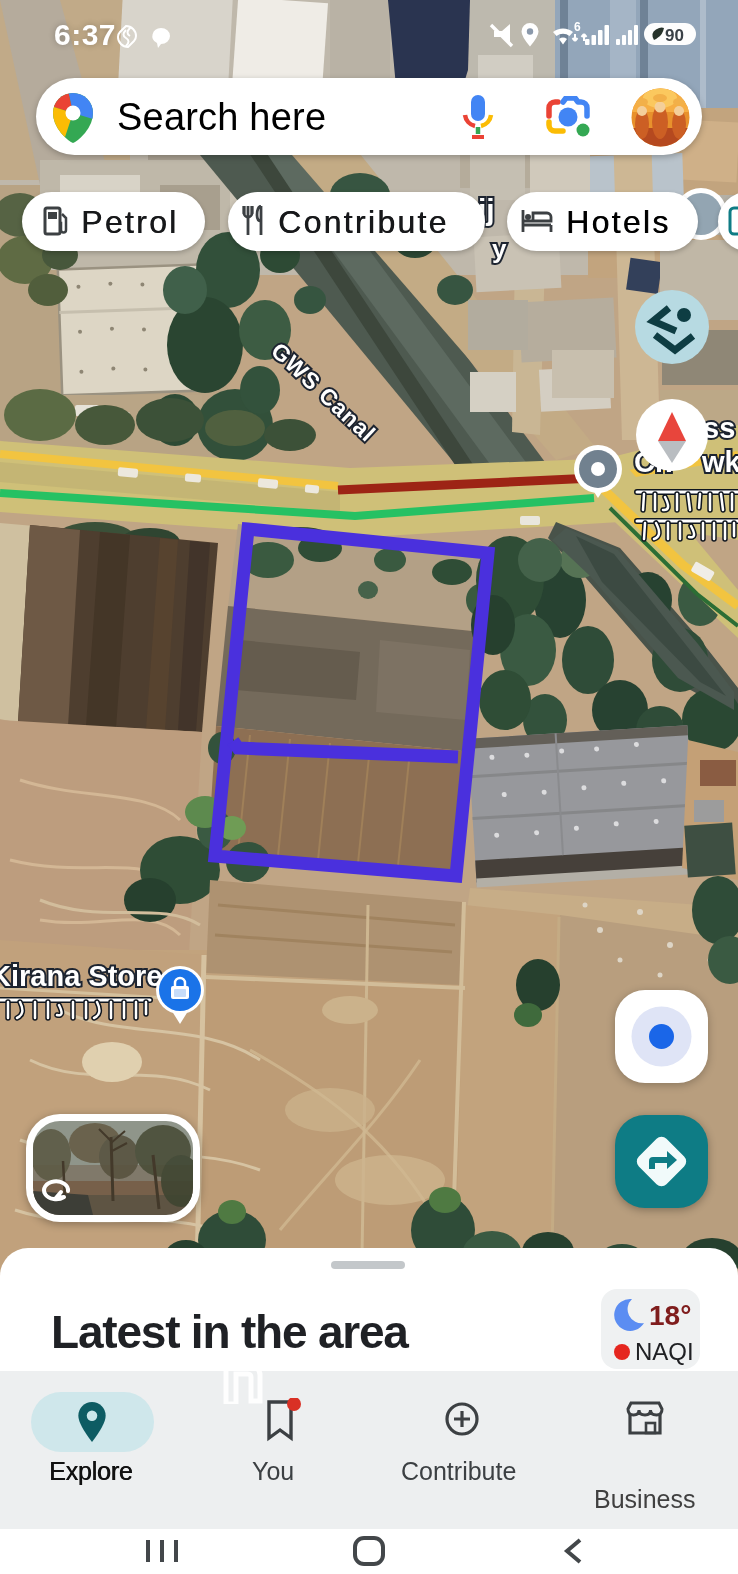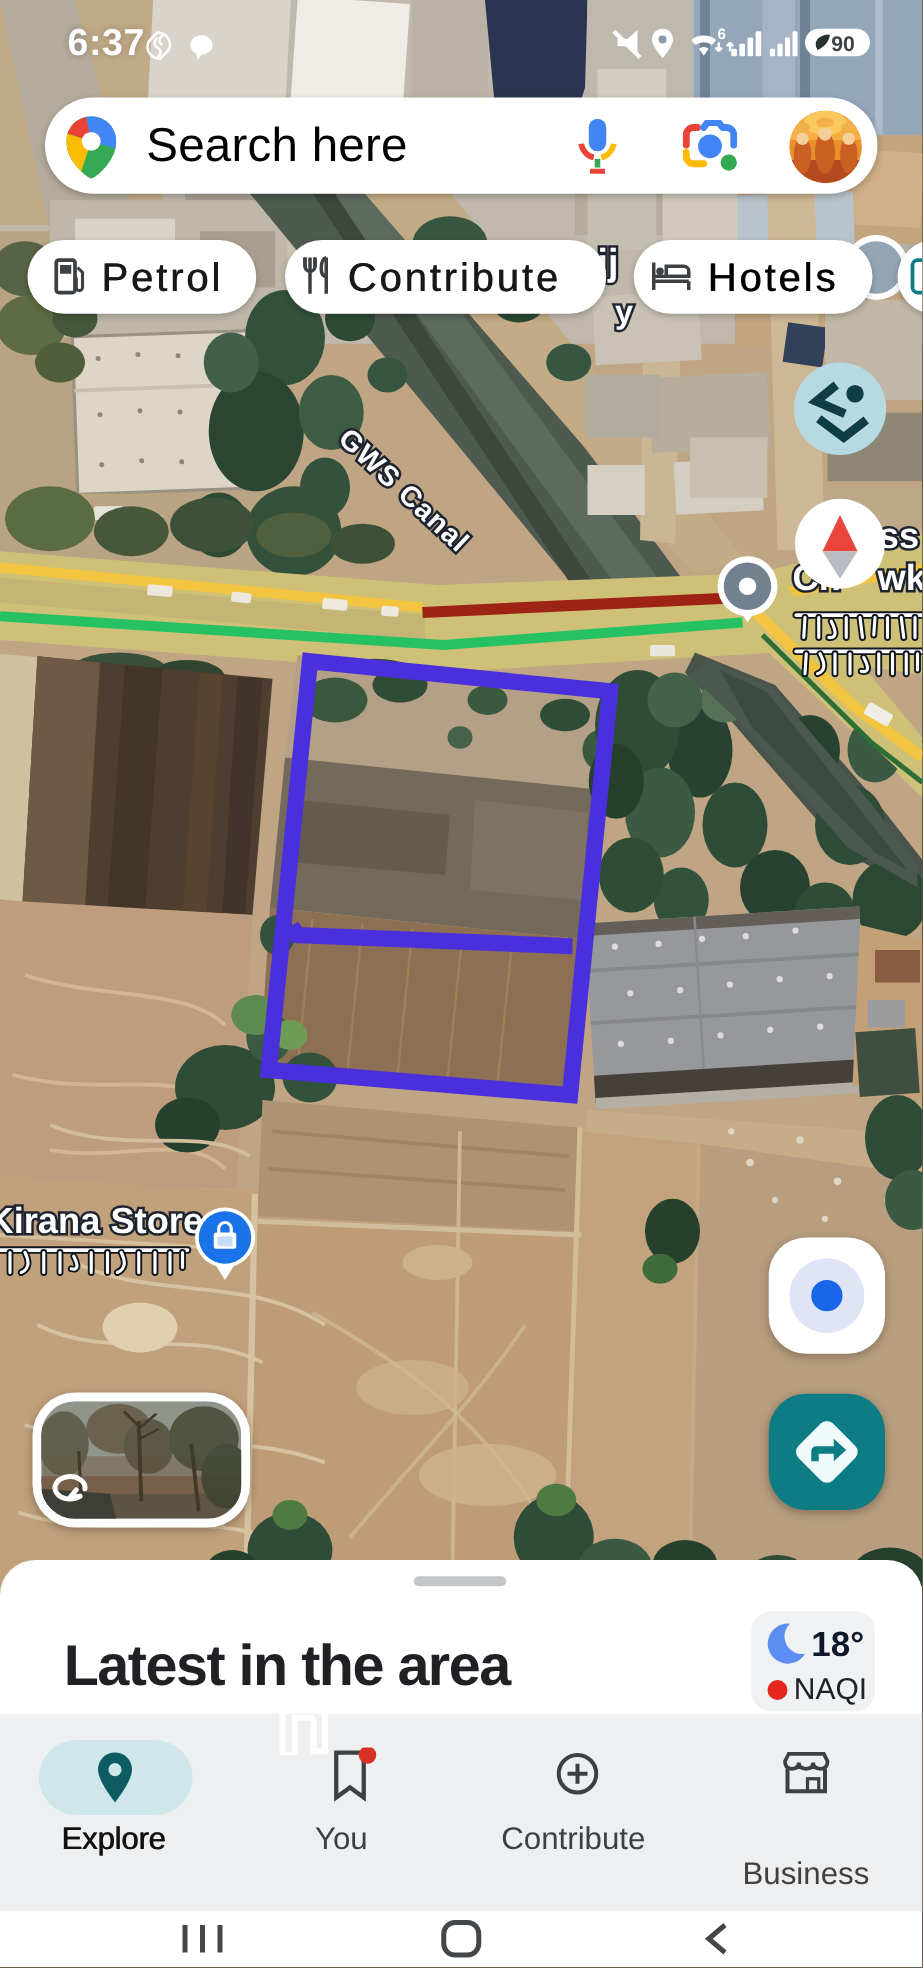--- a/index.html
+++ b/index.html
@@ -664,21 +664,21 @@
 <div class="abs" style="left:331px;top:1261px;width:74px;height:8px;background:#c3c7ca;border-radius:4px;"></div>
 
 <div class="abs" style="left:39px;top:1305px;font-size:46px;font-weight:bold;color:#1f2125;letter-spacing:-1.2px;margin-left:12px;">Latest in the area</div>
 
 <div class="abs" style="left:601px;top:1289px;width:99px;height:80px;background:#eff1f2;border-radius:16px;"></div>
 
 <svg class="abs" style="left:612px;top:1297px" width="34" height="36" viewBox="0 0 34 36">
   <path d="M20,2 a16,16 0 1 0 12,24 a14,14 0 0 1 -12,-24 Z" fill="#5b8df2"></path>
 </svg>
 
-<div class="abs" style="left:649px;top:1300px;font-size:28px;font-weight:bold;color:#0f172a;">18°</div>
+<div class="abs" style="left:649px;top:1300px;font-size:28px;font-weight:bold;color:#7f1d1d;">18°</div>
 
 <div class="abs" style="left:614px;top:1344px;width:16px;height:16px;border-radius:50%;background:#e5261f;"></div>
 
 <div class="abs" style="left:635px;top:1338px;font-size:24px;color:#202124;">NAQI</div>
 
 <div class="abs" style="left:220px;top:1362px;">
   <svg width="46" height="42" viewBox="0 0 46 42" style="vertical-align:middle">
     <path d="M6,3 h24 a10,10 0 0 1 10,10 v26 h-9 v-24 a3,3 0 0 0 -3,-3 h-12 v30 h-10 Z" fill="none" stroke="#ffffff" stroke-width="5" opacity="0.9"></path>
   </svg>
 </div>

